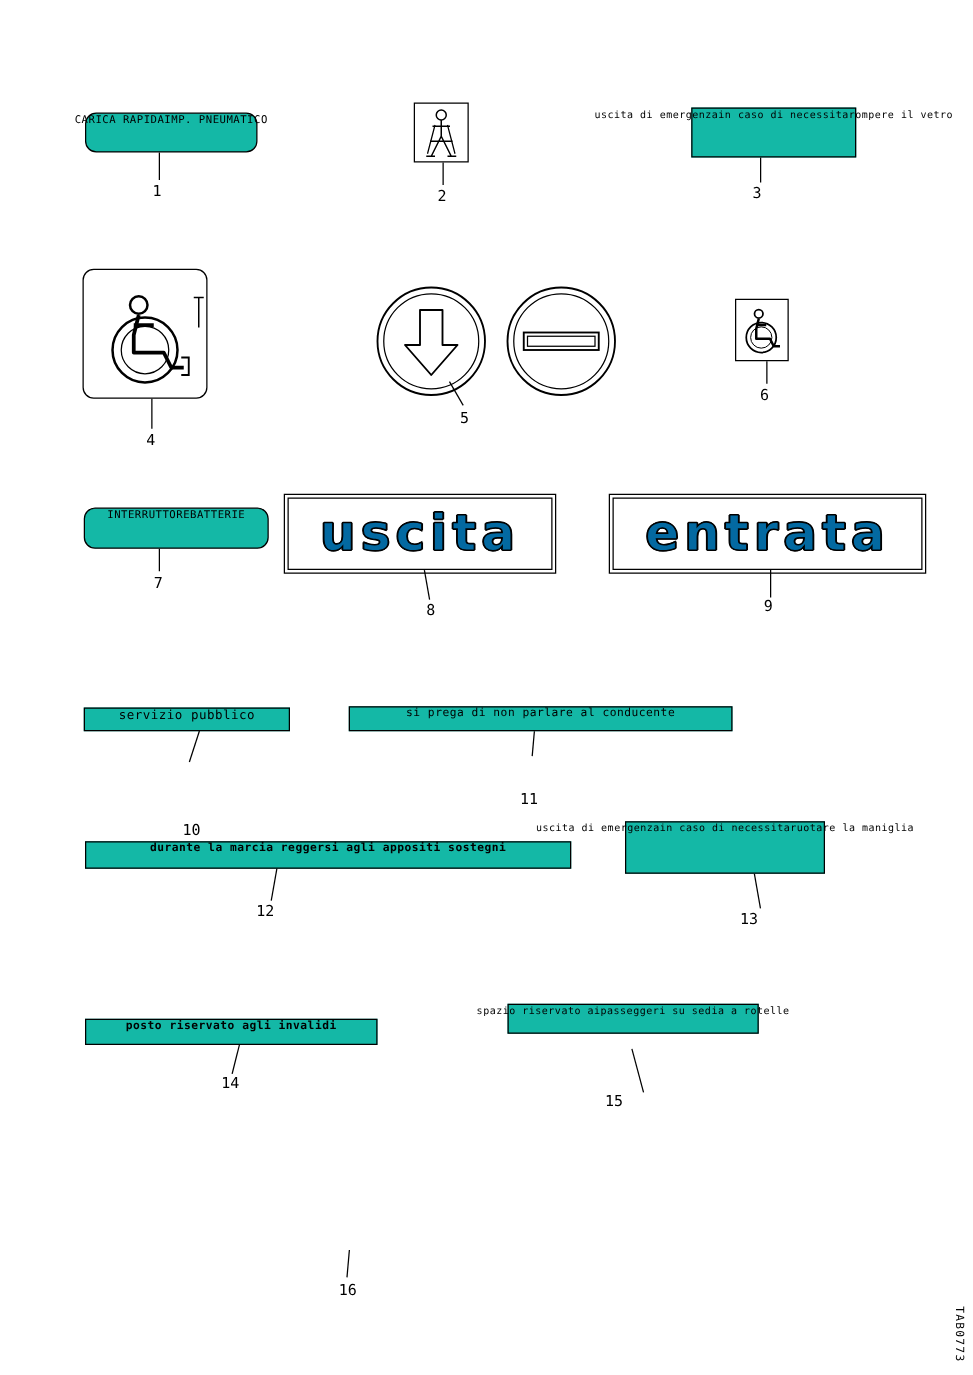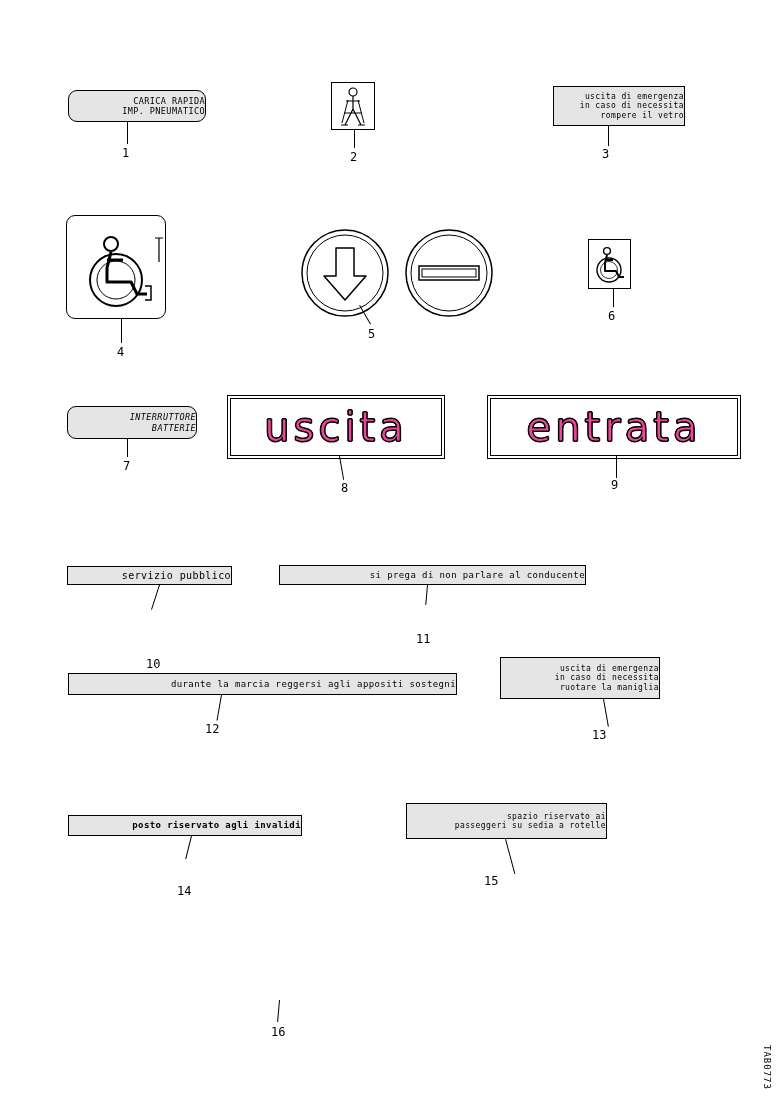--- a/index.html
+++ b/index.html
@@ -14,24 +14,23 @@
   #sheet {
     position: relative;
     width: 778px;
     height: 1100px;
     background: #ffffff;
     overflow: hidden;
   }
   .label-box {
     position: absolute;
     border: 1px solid #000;
-    background: #e5e5e5;
+    background: #14b8a6;
     display: flex;
-    flex-direction: column;
-    align-items: flex-end;
+    align-items: flex-start;
     justify-content: center;
     text-align: center;
     line-height: 1.18;
     letter-spacing: 0.4px;
     box-sizing: border-box;
   }
   .label-box .ln {
     display: block;
     white-space: nowrap;
   }
@@ -57,23 +56,23 @@
     position: absolute;
     border: 1px solid #000;
     background: #fff;
     display: flex;
     align-items: center;
     justify-content: center;
     box-sizing: border-box;
   }
   .big-word span {
     font-family: "DejaVu Sans", sans-serif;
-    font-weight: 400;
+    font-weight: 700;
     letter-spacing: 4px;
-    color: #ec4899;
+    color: #0369a1;
     -webkit-text-stroke: 1px #000;
     text-shadow:
       -1px 0 #000, 1px 0 #000, 0 -1px #000, 0 1px #000;
   }
   .icon-frame {
     position: absolute;
     border: 1px solid #000;
     background: #fff;
     box-sizing: border-box;
   }
@@ -157,21 +156,21 @@
       <circle cx="20" cy="30" r="12" fill="none" stroke="#000" stroke-width="1.4"></circle>
       <circle cx="20" cy="30" r="8.5" fill="none" stroke="#000" stroke-width="0.8"></circle>
       <circle cx="18" cy="11" r="3.4" fill="none" stroke="#000" stroke-width="1.4"></circle>
       <path d="M18 15 L16 23 L16 31 L27 31 L30 37 L35 37" fill="none" stroke="#000" stroke-width="2" stroke-linejoin="round"></path>
       <path d="M16 20 L24 20" fill="none" stroke="#000" stroke-width="2"></path>
     </svg>
   </div>
   <div class="leader" style="left:614px; top:289px; width:18px; transform:rotate(90deg);"></div>
   <div class="callout" style="left:608px; top:309px;">6</div>
 
-  <div class="label-box rounded" style="left:67px; top:406px; width:130px; height:33px; font-size:8.5px;font-style:italic;">
+  <div class="label-box rounded" style="left:67px; top:406px; width:148px; height:33px; font-size:8.5px;">
     <span class="ln">INTERRUTTORE</span>
     <span class="ln">BATTERIE</span>
   </div>
   <div class="leader" style="left:128px; top:439px; width:18px; transform:rotate(90deg);"></div>
   <div class="callout" style="left:123px; top:459px;">7</div>
 
   <div class="big-word dbl" style="left:230px; top:398px; width:212px; height:58px;">
     <span style="font-size:40px;">uscita</span>
   </div>
   <div class="leader" style="left:340px; top:456px; width:24px; transform:rotate(80deg);"></div>
@@ -188,41 +187,41 @@
   </div>
   <div class="leader" style="left:160px; top:585px; width:26px; transform:rotate(108deg);"></div>
   <div class="callout" style="left:146px; top:610px;margin-top:47px;">10</div>
 
   <div class="label-box" style="left:279px; top:565px; width:307px; height:20px; font-size:9px;">
     <span class="ln">si prega di non parlare al conducente</span>
   </div>
   <div class="leader" style="left:428px; top:585px; width:20px; transform:rotate(95deg);"></div>
   <div class="callout" style="left:416px; top:604px;margin-top:28px;">11</div>
 
-  <div class="label-box" style="left:68px; top:673px; width:389px; height:22px; font-size:9px;">
+  <div class="label-box" style="left:68px; top:673px; width:389px; height:22px; font-size:9px;font-weight:bold;">
     <span class="ln">durante la marcia reggersi agli appositi sostegni</span>
   </div>
   <div class="leader" style="left:222px; top:695px; width:26px; transform:rotate(100deg);"></div>
   <div class="callout" style="left:205px; top:722px;">12</div>
 
   <div class="label-box" style="left:500px; top:657px; width:160px; height:42px; font-size:8px;">
     <span class="ln">uscita di emergenza</span>
     <span class="ln">in caso di necessita</span>
     <span class="ln">ruotare la maniglia</span>
   </div>
   <div class="leader" style="left:604px; top:699px; width:28px; transform:rotate(80deg);"></div>
   <div class="callout" style="left:592px; top:728px;">13</div>
 
   <div class="label-box" style="left:68px; top:815px; width:234px; height:21px; font-size:9px;font-weight:bold;">
     <span class="ln">posto riservato agli invalidi</span>
   </div>
   <div class="leader" style="left:192px; top:836px; width:24px; transform:rotate(104deg);"></div>
-  <div class="callout" style="left:177px; top:859px;margin-top:25px;">14</div>
-
-  <div class="label-box" style="left:406px; top:803px; width:201px; height:36px; font-size:8px;">
+  <div class="callout" style="left:177px; top:859px;">14</div>
+
+  <div class="label-box" style="left:406px; top:803px; width:201px; height:24px; font-size:8px;">
     <span class="ln">spazio riservato ai</span>
     <span class="ln">passeggeri su sedia a rotelle</span>
   </div>
   <div class="leader" style="left:506px; top:839px; width:36px; transform:rotate(75deg);"></div>
   <div class="callout" style="left:484px; top:874px;">15</div>
 
   <div class="leader" style="left:280px; top:1000px; width:22px; transform:rotate(95deg);"></div>
   <div class="callout" style="left:271px; top:1025px;">16</div>
 
   <div class="corner-code">TAB0773</div>

